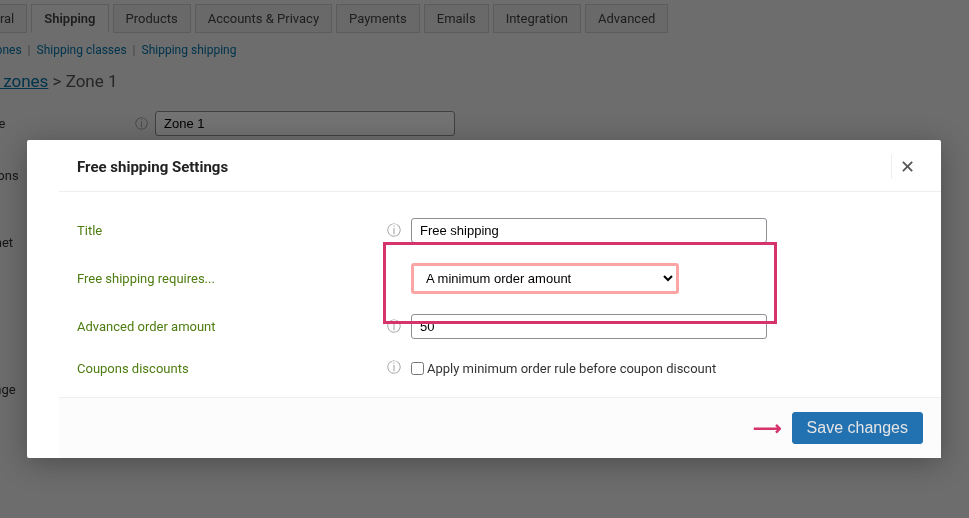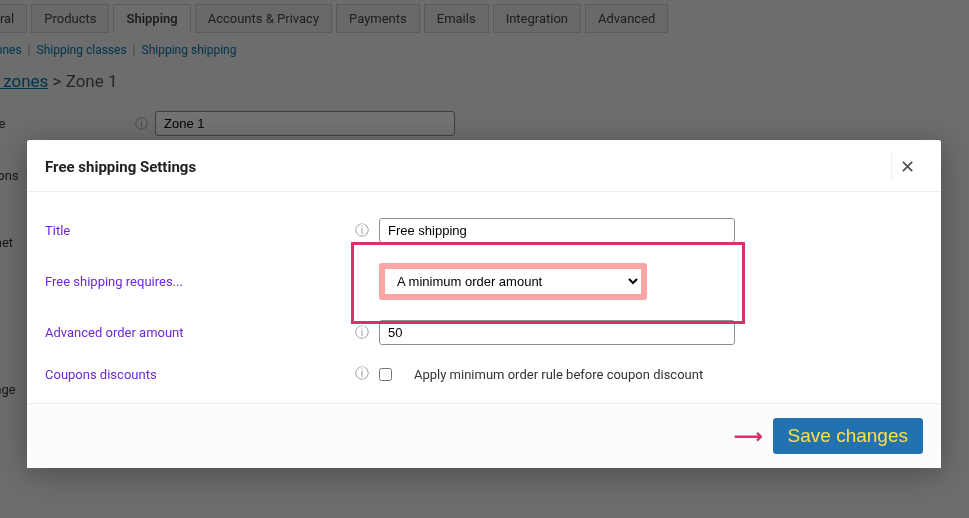--- a/index.html
+++ b/index.html
@@ -70,20 +70,21 @@
       background: rgba(0,0,0,0.55);
     }
     .modal {
       position: absolute;
       left: 27px;
       top: 140px;
       width: 914px;
       background: #fff;
       border-radius: 2px;
       box-shadow: 0 5px 30px rgba(0,0,0,0.3);
+      padding-left: 32px;
     }
     .modal-header {
       display: flex;
       justify-content: space-between;
       align-items: center;
       padding: 14px 18px 12px;
       border-bottom: 1px solid #eee;
     }
     .modal-title {
       font-size: 15px;
@@ -101,47 +102,47 @@
       padding: 16px 18px 10px;
     }
     .mrow {
       display: flex;
       align-items: center;
       padding: 10px 0;
     }
     .mrow .mlabel {
       width: 310px;
       font-size: 13px;
-      color: #6d28d9;
+      color: #4d7c0f;
     }
     .mrow .mhelp {
       width: 24px;
       color: #999;
       font-size: 14px;
       text-align: left;
     }
     .mrow input[type="text"] {
       width: 356px;
       padding: 4px 8px;
       border: 1px solid #8c8f94;
       border-radius: 3px;
       font-size: 13px;
     }
     .mrow select {
       width: 268px;
       padding: 4px 8px;
-      border: 6px solid #fca5a5;
+      border: 3px solid #fca5a5;
       border-radius: 3px;
       font-size: 13px;
       background: #fff;
     }
     .mrow .chk-wrap {
       display: flex;
       align-items: center;
-      gap: 22px;
+      gap: 3px;
       font-size: 13px;
       color: #333;
     }
     .highlight-box {
       position: absolute;
       border: 3px solid #d6336c;
       pointer-events: none;
     }
     .modal-footer {
       display: flex;
@@ -152,35 +153,35 @@
       border-top: 1px solid #eee;
       background: #fcfcfc;
     }
     .arrow {
       color: #d6336c;
       font-size: 20px;
       font-weight: bold;
     }
     .save-btn {
       background: #2271b1;
-      color: #fde047;
+      color: #e5e5e5;
       border: 1px solid #2271b1;
       padding: 6px 14px;
-      font-size: 19px;
+      font-size: 16px;
       border-radius: 3px;
       cursor: pointer;
     }
   </style>
 </head>
 <body>
 
 <div class="bg-tabs">
   <div class="bg-tab">eral</div>
+  <div class="bg-tab active">Shipping</div>
   <div class="bg-tab">Products</div>
-  <div class="bg-tab active">Shipping</div>
   <div class="bg-tab">Accounts &amp; Privacy</div>
   <div class="bg-tab">Payments</div>
   <div class="bg-tab">Emails</div>
   <div class="bg-tab">Integration</div>
   <div class="bg-tab">Advanced</div>
 </div>
 
 <div class="bg-subtabs">
   <a href="#">g zones</a>
   <span>|</span>

